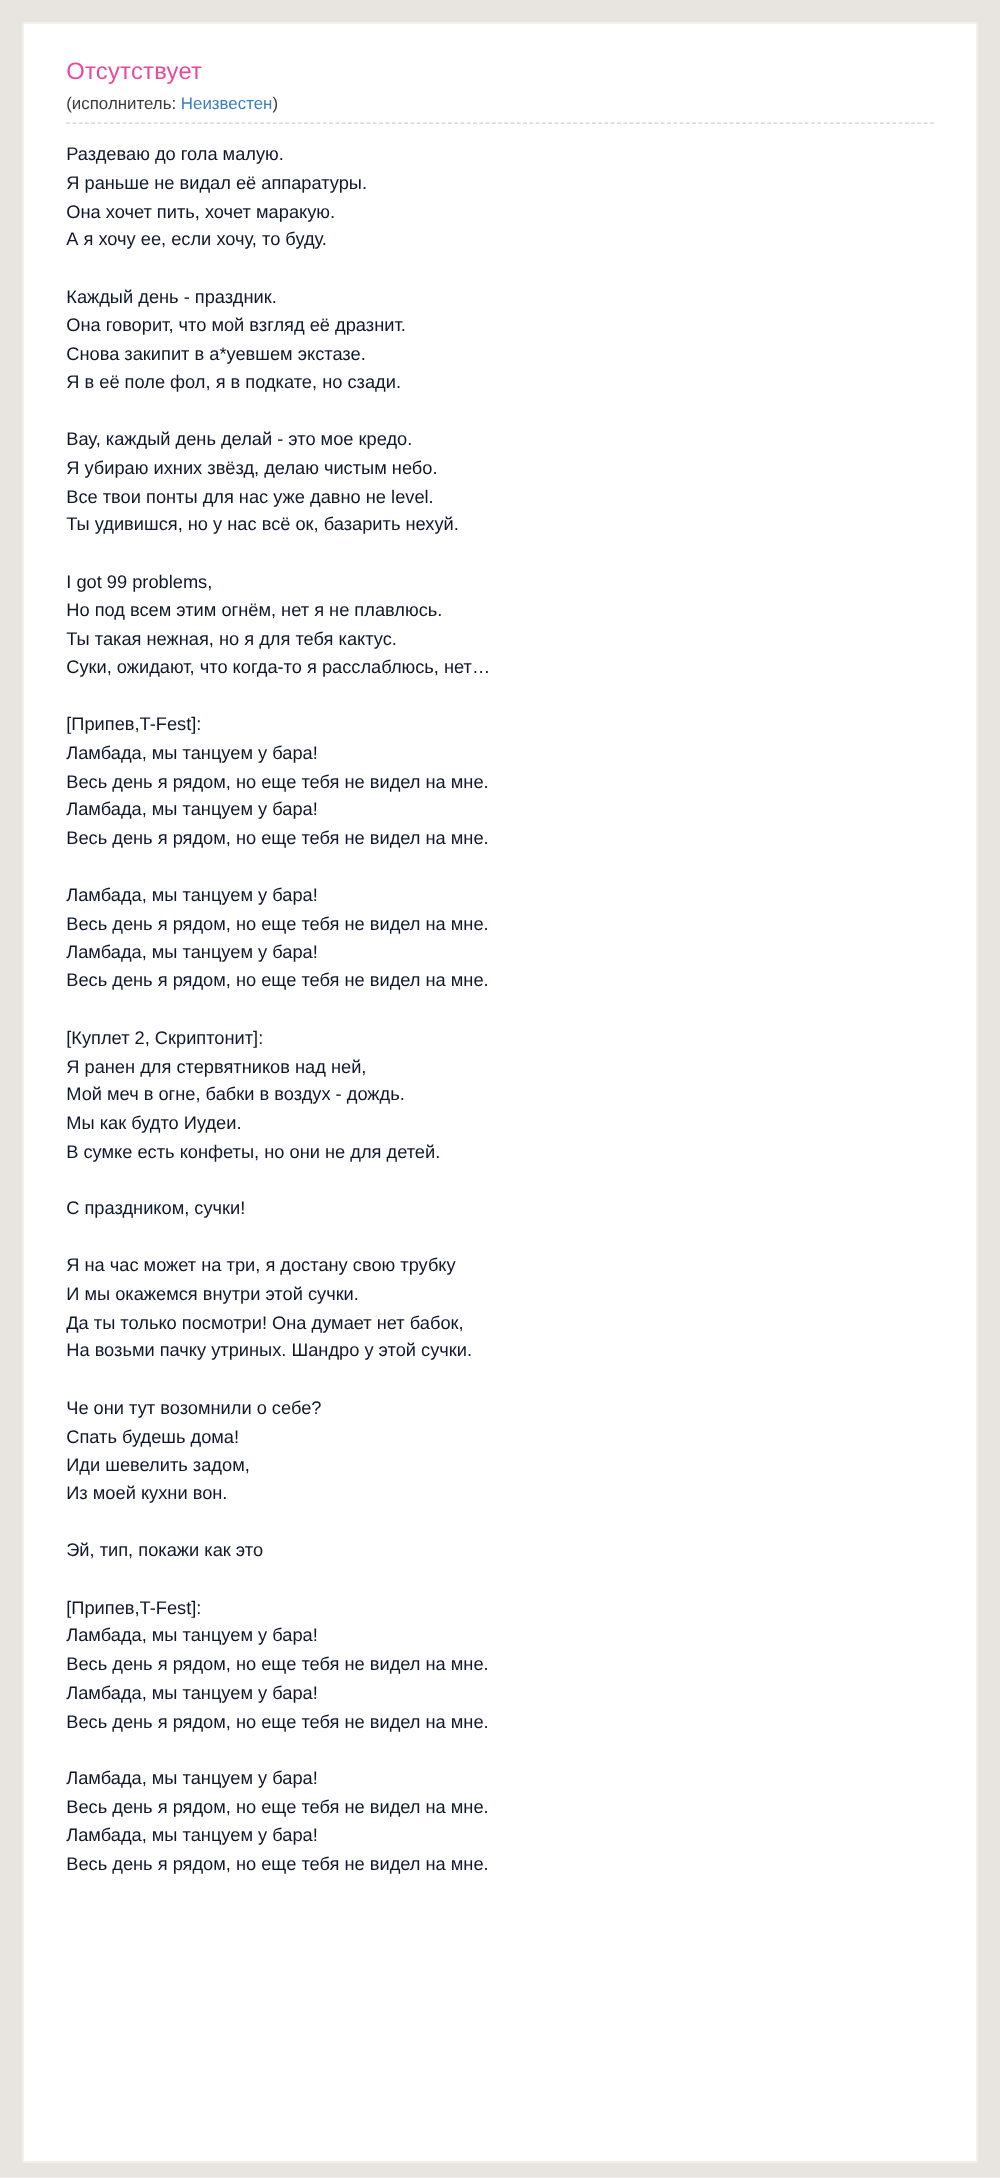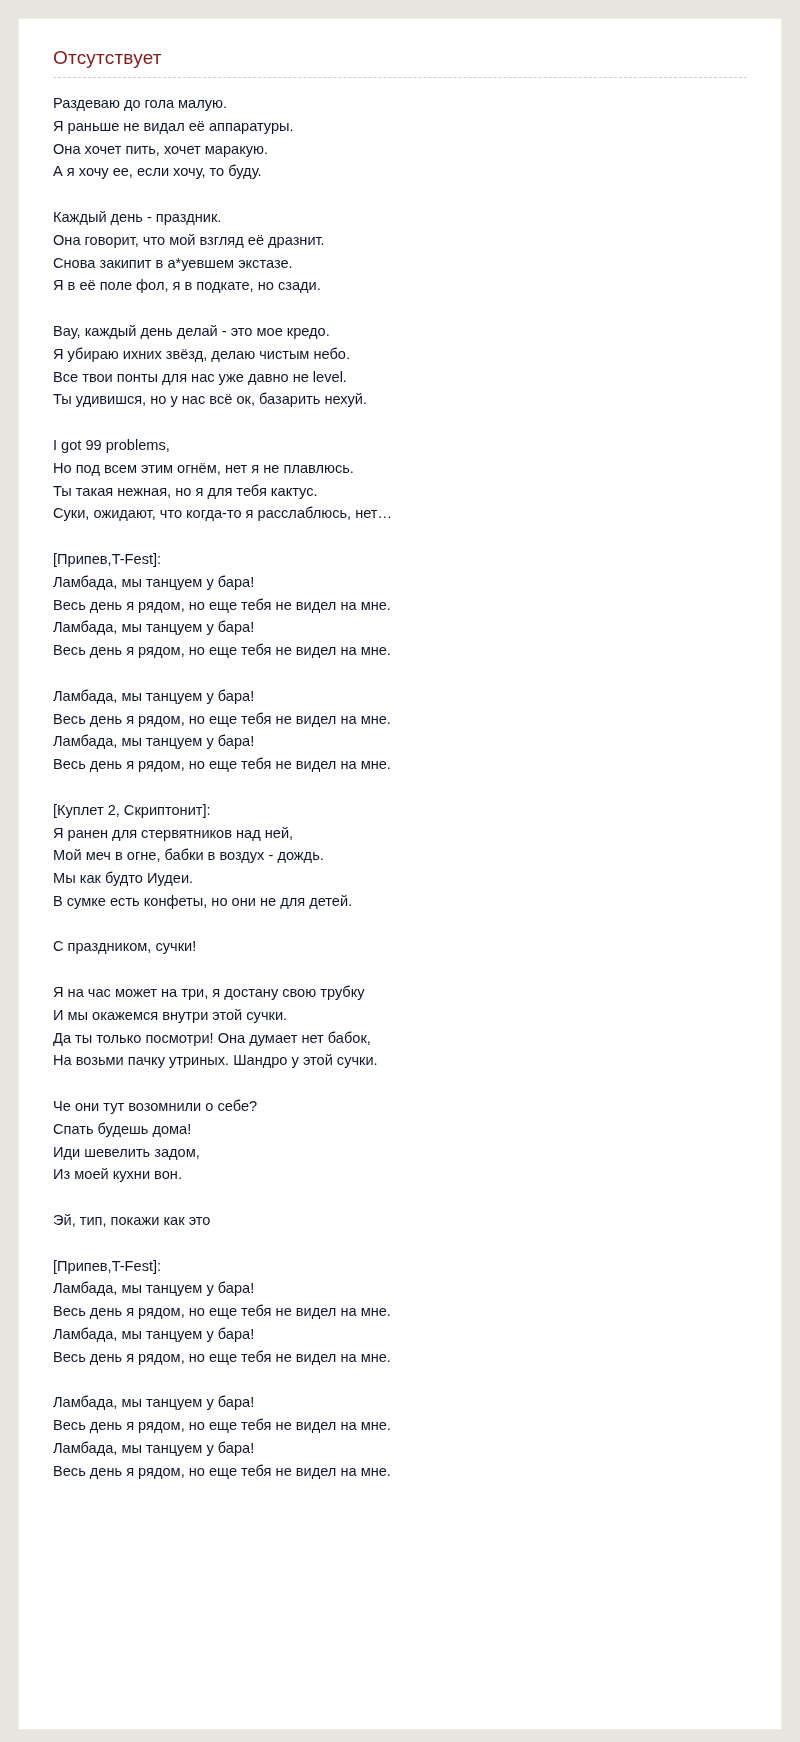--- a/index.html
+++ b/index.html
@@ -20,21 +20,21 @@
     background: #e8e4df;
   }
   .sheet {
     background: #ffffff;
     box-sizing: border-box;
     padding: 28px 34px 30px 34px;
     min-height: 1712px;
     border: 1px solid #efece8;
   }
   .song-title {
-    color: #7f1d1d;
+    color: #ec4899;
     font-size: 19px;
     font-weight: normal;
     margin: 0 0 6px 0;
     letter-spacing: 0.2px;
   }
   .artist-line {
     font-size: 13.5px;
     color: #3b3b3b;
     margin: 0 0 4px 0;
   }
@@ -56,20 +56,23 @@
   }
 </style>
 </head>
 <body>
 
 <div class="page-frame">
   <div class="sheet">
 
     <h1 class="song-title">Отсутствует</h1>
 
+    <p class="artist-line">
+      <span>(исполнитель: </span><a class="artist-link" href="#">Неизвестен</a><span>)</span>
+    </p>
 
     <hr class="divider">
 
     <div class="lyrics">Раздеваю до гола малую.
 Я раньше не видал её аппаратуры.
 Она хочет пить, хочет маракую.
 А я хочу ее, если хочу, то буду.
 
 Каждый день - праздник.
 Она говорит, что мой взгляд её дразнит.

